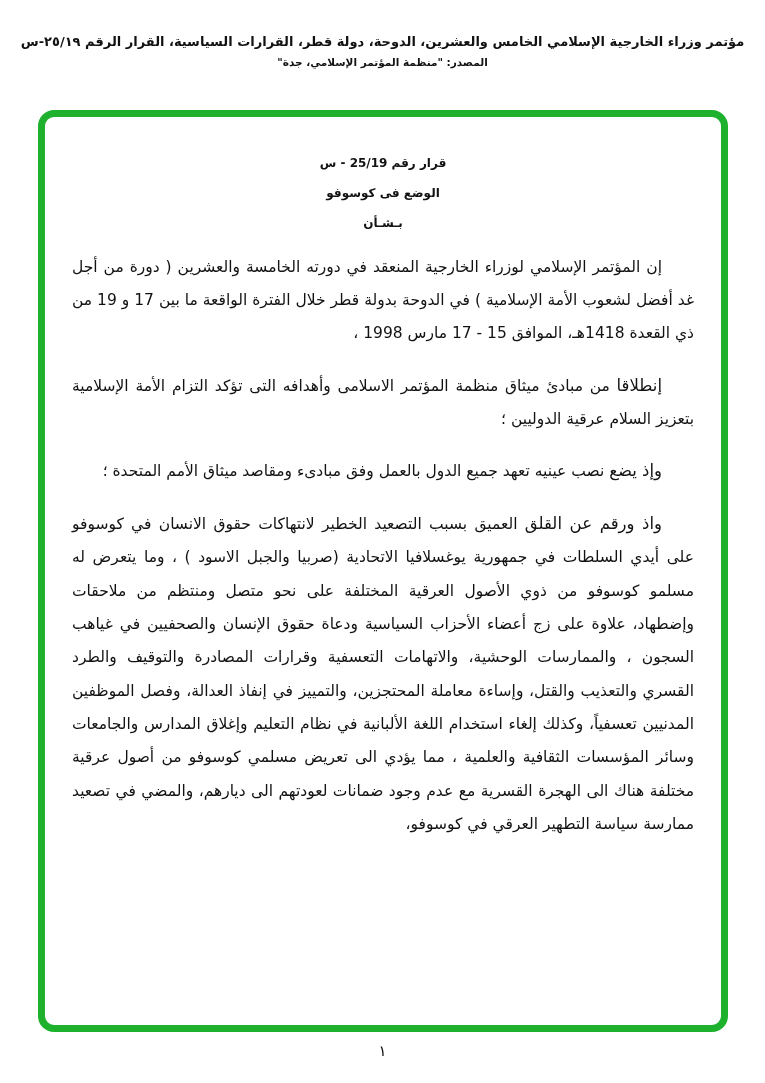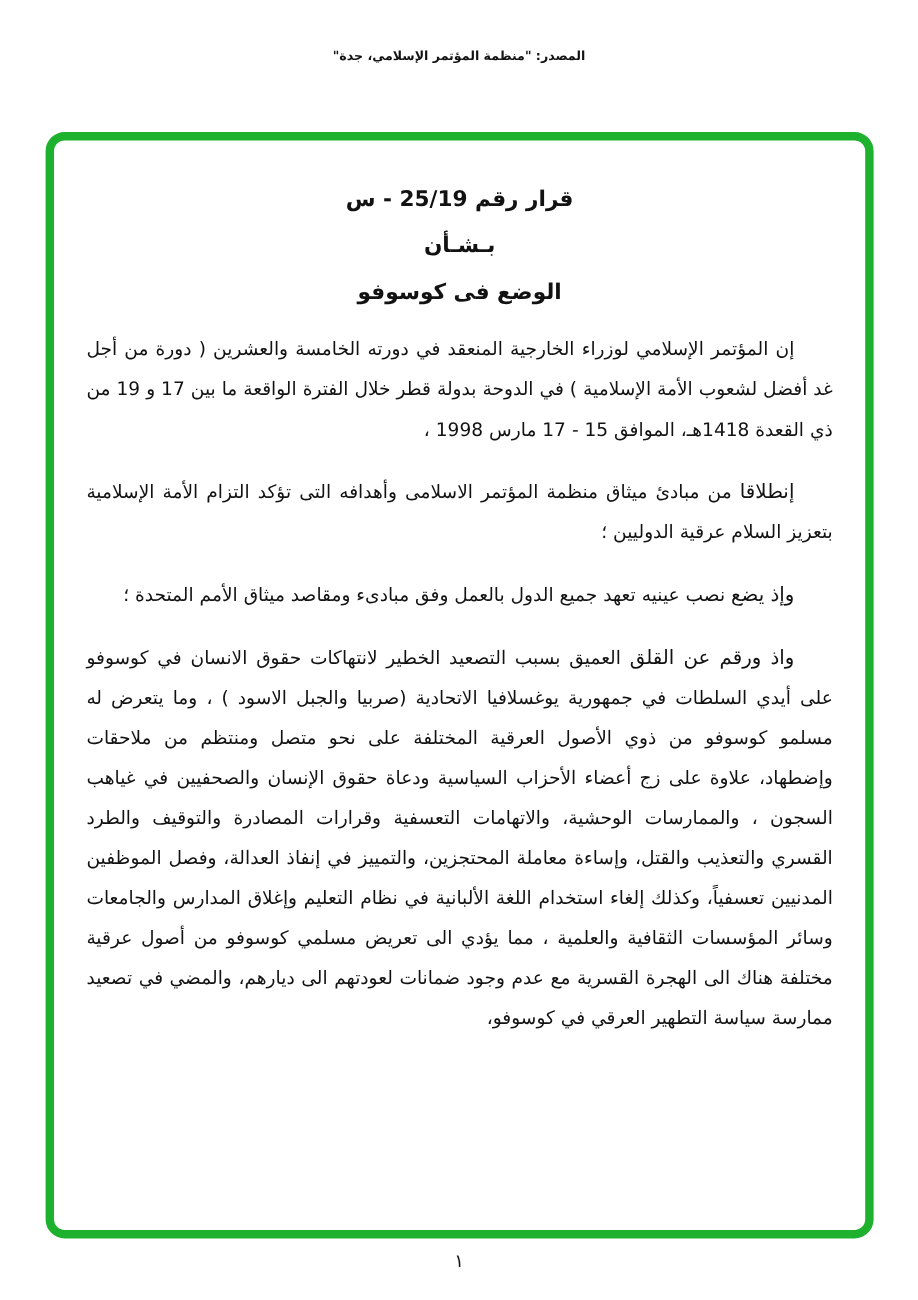--- a/index.html
+++ b/index.html
@@ -48,21 +48,21 @@
   }
   .doc-content {
     direction: rtl;
     padding: 38px 27px 0 27px;
   }
   .title-block {
     text-align: center;
     font-weight: bold;
   }
   .title-line {
-    font-size: 18px;
+    font-size: 12px;
     line-height: 1.35;
     margin-bottom: 14px;
   }
   .para {
     margin: 17px 0 0 0;
     font-size: 15.5px;
     line-height: 2.15;
     text-align: justify;
     text-indent: 32px;
   }
@@ -79,30 +79,31 @@
     font-size: 15px;
     color: #121212;
   }
 </style>
 </head>
 <body>
 
 <div class="page">
 
   <div class="header">
+    <div class="header-line1">مؤتمر وزراء الخارجية الإسلامي الخامس والعشرين، الدوحة، دولة قطر، القرارات السياسية، القرار الرقم ٢٥/١٩-س</div>
     <div class="header-line2">المصدر:  "منظمة المؤتمر الإسلامي، جدة"</div>
   </div>
 
   <div class="doc-frame" style="border-color: rgb(29, 177, 46);">
     <div class="doc-content">
 
       <div class="title-block">
         <div class="title-line">قرار رقم 25/19 - س</div>
+        <div class="title-line">الوضع فى كوسوفو</div>
         <div class="title-line">بـشـأن</div>
-        <div class="title-line">الوضع فى كوسوفو</div>
       </div>
 
       <p class="para"><span class="lead"></span>
         <span>إن المؤتمر الإسلامي لوزراء الخارجية المنعقد في دورته الخامسة والعشرين ( دورة من أجل غد أفضل لشعوب الأمة الإسلامية ) في الدوحة بدولة قطر خلال الفترة الواقعة ما بين 17 و 19 من ذي القعدة 1418هـ، الموافق 15 - 17 مارس 1998 ،</span></p>
 
       <p class="para"><span class="lead">إنطلاقا</span>
         <span>من مبادئ ميثاق منظمة المؤتمر الاسلامى وأهدافه التى تؤكد التزام الأمة الإسلامية بتعزيز السلام عرقية الدوليين ؛</span></p>
 
       <p class="para"><span class="lead">وإذ يضع</span>
         <span>نصب عينيه تعهد جميع الدول بالعمل وفق مبادىء ومقاصد ميثاق الأمم المتحدة ؛</span></p>

